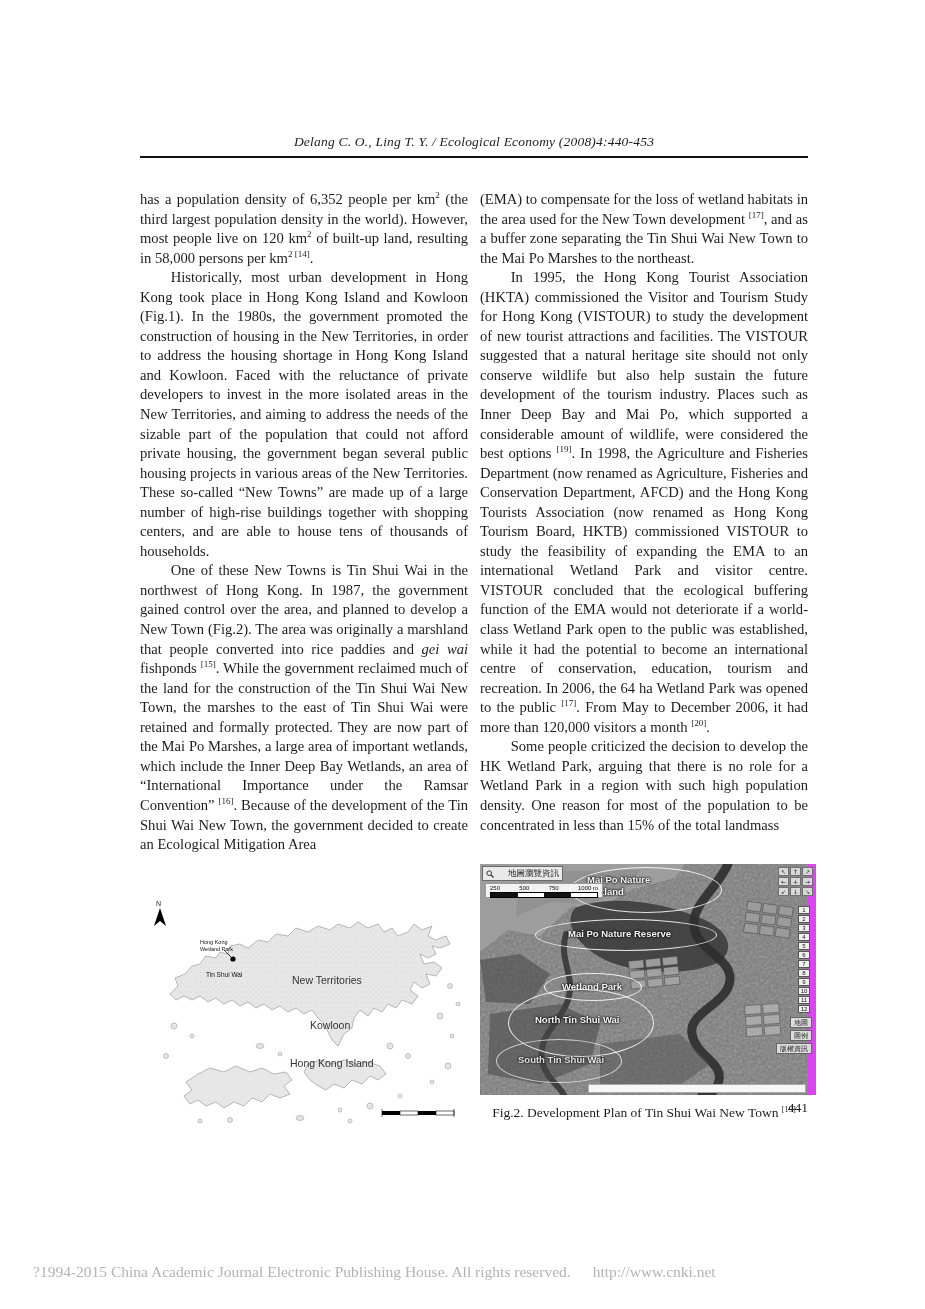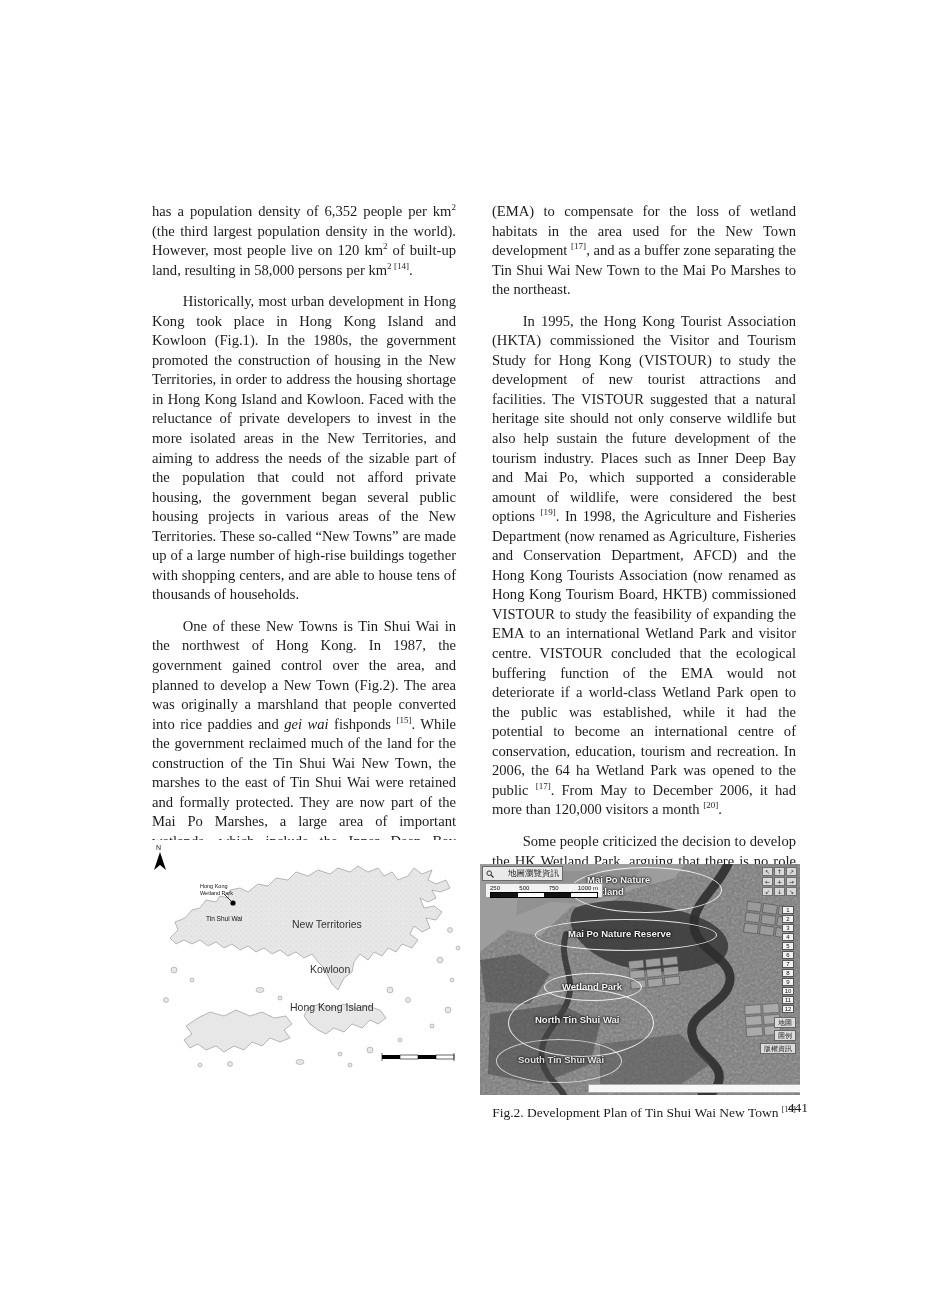--- a/index.html
+++ b/index.html
@@ -9,31 +9,31 @@
     margin:0 auto;
   }
   
   .header{position:absolute;left:140px;top:134px;width:668px;}
   .citation{font-style:italic;font-size:13.5px;text-align:center;letter-spacing:.2px;}
   .rule{margin-top:6px;border-top:2.4px solid #111;height:0;}
   
   .col{position:absolute;top:190px;width:328px;font-size:14.6px;line-height:19.55px;text-align:justify;}
   .col.left{left:140px;}
   .col.right{left:480px;}
-  .col p{margin:12px;text-indent:2.1em;}
+  .col p{margin:0;text-indent:2.1em;}
   .col p.noindent{text-indent:0;}
   sup{font-size:.62em;line-height:0;vertical-align:super;}
   em{font-style:italic;}
   
-  .fig1{position:absolute;left:140px;top:840px;width:328px;}
+  .fig1{position:absolute;left:140px;top:896px;width:328px;}
   .fig1 svg{display:block;background:#fff;}
   .figcap{font-size:13.5px;text-align:center;margin-top:10px;}
   
   .fig2{position:absolute;left:480px;top:864px;width:328px;}
-  .map2{position:relative;width:320px;height:231px;overflow:hidden;background:#d946ef;}
+  .map2{position:relative;width:320px;height:231px;overflow:hidden;background:#d946ef;padding-left:16px;}
   .map2 svg.bg{position:absolute;left:0;top:0;}
   .ellipse{position:absolute;border:1.4px solid rgba(255,255,255,.85);border-radius:50%;}
   .maplabel{position:absolute;color:#f6f6f6;font-family:"Liberation Sans",sans-serif;
     font-weight:bold;font-size:9.5px;line-height:11px;text-shadow:0 0 2px #000,0 0 3px #000;white-space:nowrap;}
   .chip{position:absolute;left:2px;top:2px;height:13px;background:#e9e9e9;border:1px solid #6a6a6a;
     display:flex;align-items:center;gap:14px;padding:0 3px;font-family:"Liberation Sans",sans-serif;font-size:8.5px;color:#222;}
   .scalebar2{position:absolute;left:5px;top:19px;width:118px;height:15px;background:rgba(255,255,255,.88);
     border:1px solid #999;box-sizing:border-box;padding:1px 4px;}
   .sb-ticks{display:flex;justify-content:space-between;font-family:"Liberation Sans",sans-serif;font-size:6px;color:#111;}
   .sb-ticks div{data:;}
@@ -54,20 +54,24 @@
   
   .pagenum{position:absolute;left:140px;top:1100px;width:668px;text-align:right;font-size:13.5px;}
   .footer{position:absolute;left:33px;top:1263px;font-size:15.5px;color:#b3b3b3;}
   .footer .url{margin-left:22px;}
 </style>
 </head>
 <body>
 
 <div class="page">
 
+  <div class="header">
+    <div class="citation">Delang C. O., Ling T. Y. / Ecological Economy (2008)4:440-453</div>
+    <div class="rule"></div>
+  </div>
 
   <div class="col left">
     <p class="noindent">has a population density of 6,352 people per km<sup>2</sup> (the third largest population density in the world). However, most people live on 120 km<sup>2</sup> of built-up land, resulting in 58,000 persons per km<sup>2 [14]</sup>.</p>
     <p>Historically, most urban development in Hong Kong took place in Hong Kong Island and Kowloon (Fig.1). In the 1980s, the government promoted the construction of housing in the New Territories, in order to address the housing shortage in Hong Kong Island and Kowloon. Faced with the reluctance of private developers to invest in the more isolated areas in the New Territories, and aiming to address the needs of the sizable part of the population that could not afford private housing, the government began several public housing projects in various areas of the New Territories. These so-called “New Towns” are made up of a large number of high-rise buildings together with shopping centers, and are able to house tens of thousands of households.</p>
     <p>One of these New Towns is Tin Shui Wai in the northwest of Hong Kong. In 1987, the government gained control over the area, and planned to develop a New Town (Fig.2). The area was originally a marshland that people converted into rice paddies and <em>gei wai</em> fishponds <sup>[15]</sup>. While the government reclaimed much of the land for the construction of the Tin Shui Wai New Town, the marshes to the east of Tin Shui Wai were retained and formally protected. They are now part of the Mai Po Marshes, a large area of important wetlands, which include the Inner Deep Bay Wetlands, an area of “International Importance under the Ramsar Convention” <sup>[16]</sup>. Because of the development of the Tin Shui Wai New Town, the government decided to create an Ecological Mitigation Area</p>
   </div>
 
   <div class="col right">
     <p class="noindent">(EMA) to compensate for the loss of wetland habitats in the area used for the New Town development <sup>[17]</sup>, and as a buffer zone separating the Tin Shui Wai New Town to the Mai Po Marshes to the northeast.</p>
     <p>In 1995, the Hong Kong Tourist Association (HKTA) commissioned the Visitor and Tourism Study for Hong Kong (VISTOUR) to study the development of new tourist attractions and facilities. The VISTOUR suggested that a natural heritage site should not only conserve wildlife but also help sustain the future development of the tourism industry. Places such as Inner Deep Bay and Mai Po, which supported a considerable amount of wildlife, were considered the best options <sup>[19]</sup>. In 1998, the Agriculture and Fisheries Department (now renamed as Agriculture, Fisheries and Conservation Department, AFCD) and the Hong Kong Tourists Association (now renamed as Hong Kong Tourism Board, HKTB) commissioned VISTOUR to study the feasibility of expanding the EMA to an international Wetland Park and visitor centre. VISTOUR concluded that the ecological buffering function of the EMA would not deteriorate if a world-class Wetland Park open to the public was established, while it had the potential to become an international centre of conservation, education, tourism and recreation. In 2006, the 64 ha Wetland Park was opened to the public <sup>[17]</sup>. From May to December 2006, it had more than 120,000 visitors a month <sup>[20]</sup>.</p>
@@ -291,14 +295,17 @@
 
       <div class="cstrip">
         
       </div>
     </div>
     <figcaption class="figcap">Fig.2. Development Plan of Tin Shui Wai New Town <sup>[19]</sup></figcaption>
   </figure>
 
   <div class="pagenum">441</div>
 
+  <div class="footer">
+    <span>?1994-2015 China Academic Journal Electronic Publishing House. All rights reserved.</span><span class="url">http://www.cnki.net</span>
+  </div>
 
 </div>
 
 </body></html>

